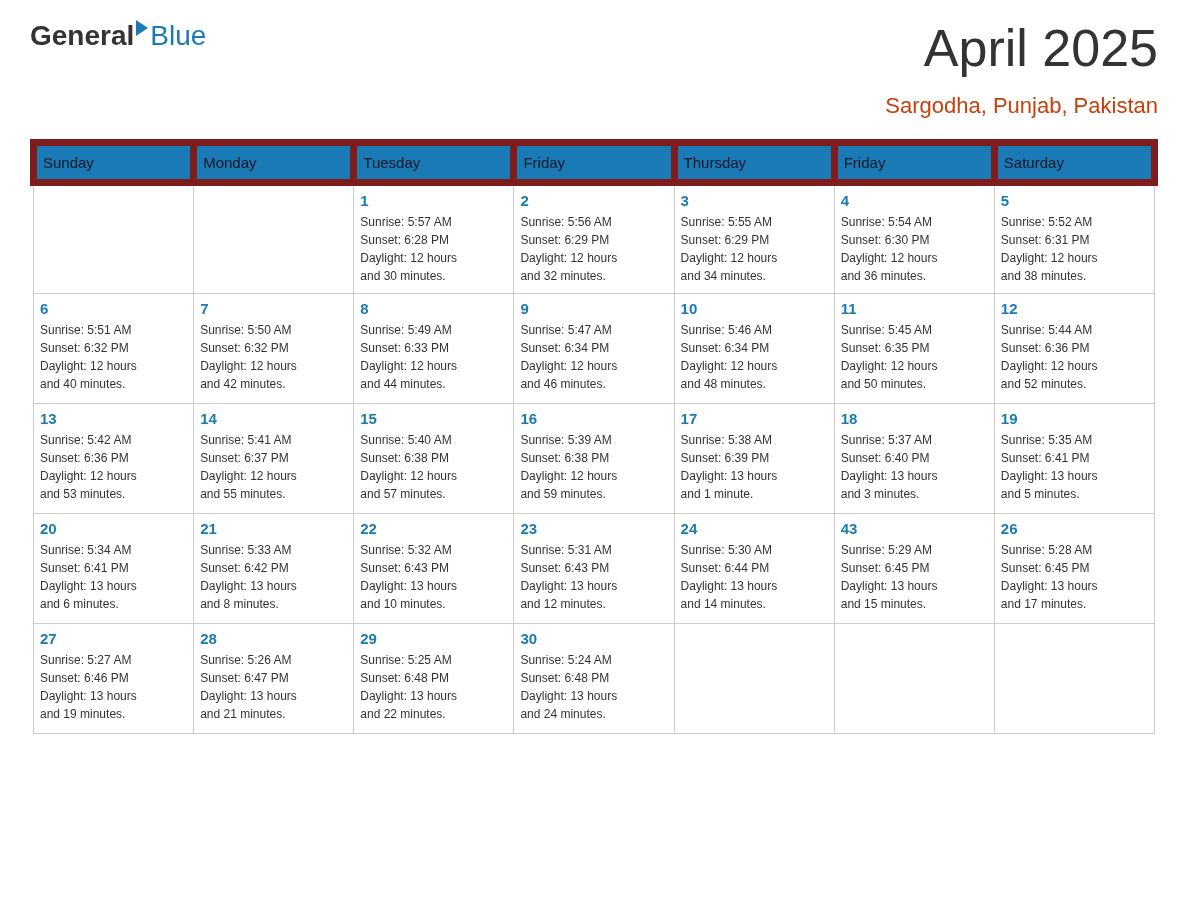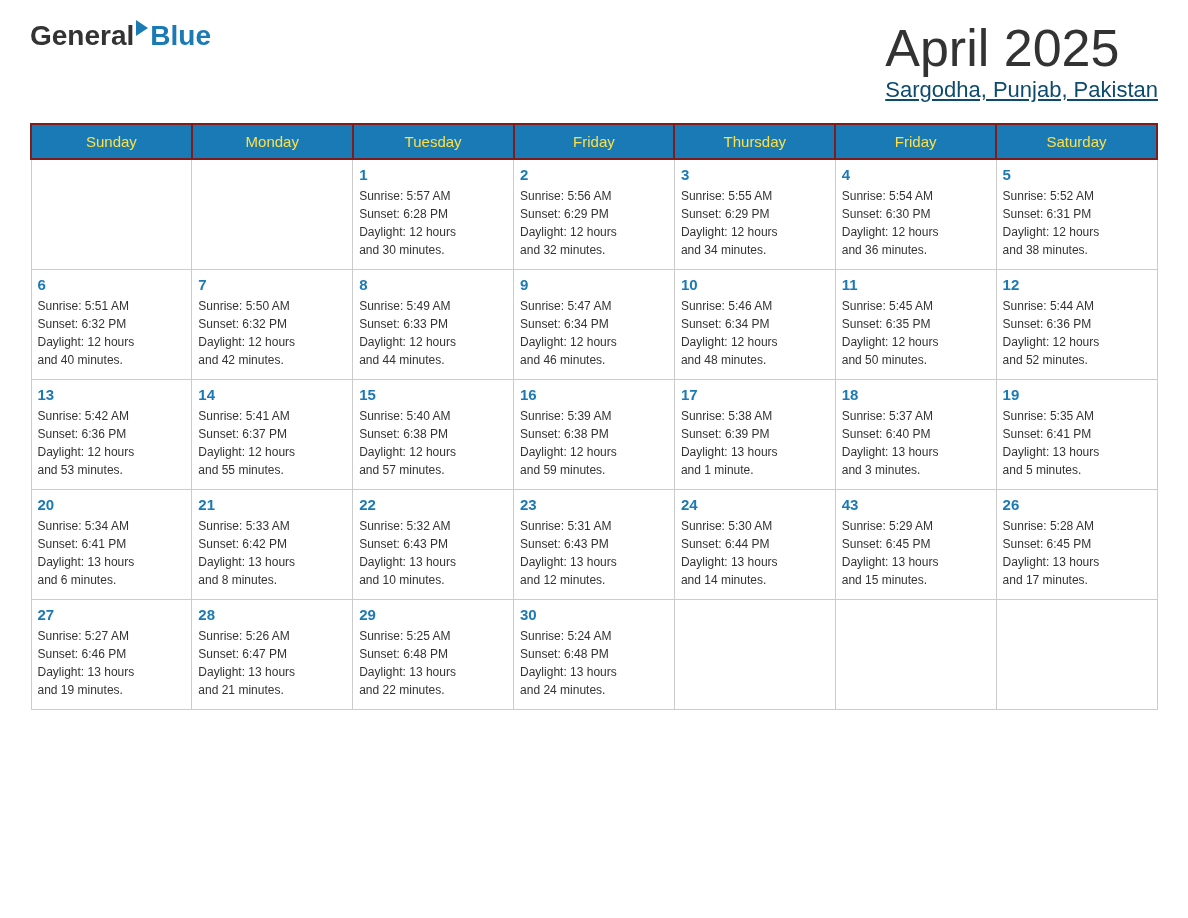--- a/index.html
+++ b/index.html
@@ -35,49 +35,49 @@
       height: 0;
       border-left: 12px solid #1a7ab5;
       border-top: 8px solid transparent;
       border-bottom: 8px solid transparent;
       margin: 0 2px;
       display: inline-block;
     }
     .logo-blue {
       color: #1a7ab5;
       font-size: 28px;
-      font-weight: bold;
+      font-weight: normal;
     }
     .title-block {
+      text-align: right;
     }
     .month-title {
       font-size: 52px;
       font-weight: normal;
       color: #333;
       line-height: 1.1;
     }
     .location-title {
       font-size: 22px;
-      color: #0c4a6e;
-      margin-top: 0;
-      text-decoration: underline;
+      color: #c2410c;
+      margin-top: 16px;
     }
     .calendar-table {
       width: 100%;
       border-collapse: collapse;
       table-layout: fixed;
     }
     .calendar-table thead tr th {
       background-color: #1a7ab5;
-      color: #fde047;
+      color: #0f172a;
       padding: 8px 6px;
-      text-align: center;
+      text-align: left;
       font-size: 15px;
       font-weight: normal;
-      border: 2px solid #7f1d1d;
+      border: 7px solid #7f1d1d;
     }
     .calendar-table tbody tr td {
       vertical-align: top;
       padding: 6px 6px 8px 6px;
       border: 1px solid #ccc;
       font-size: 12.5px;
       color: #333;
       height: 110px;
     }
     .day-number {

